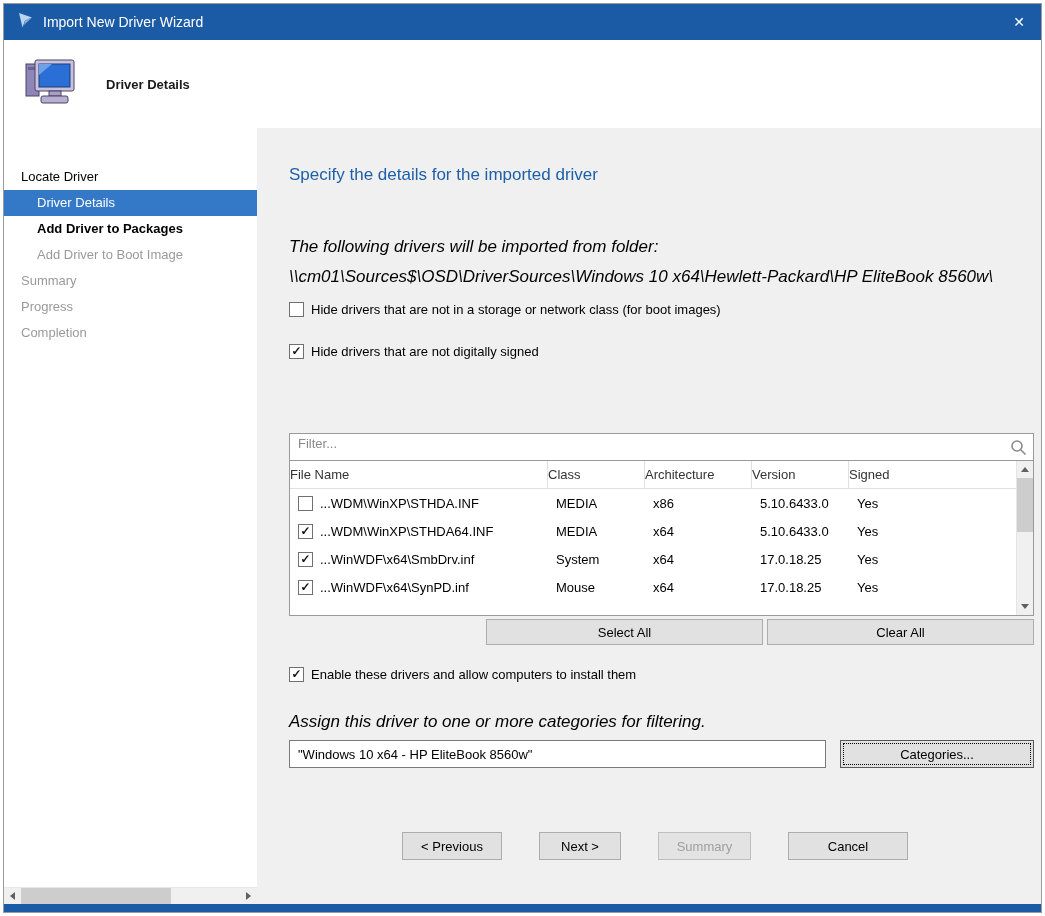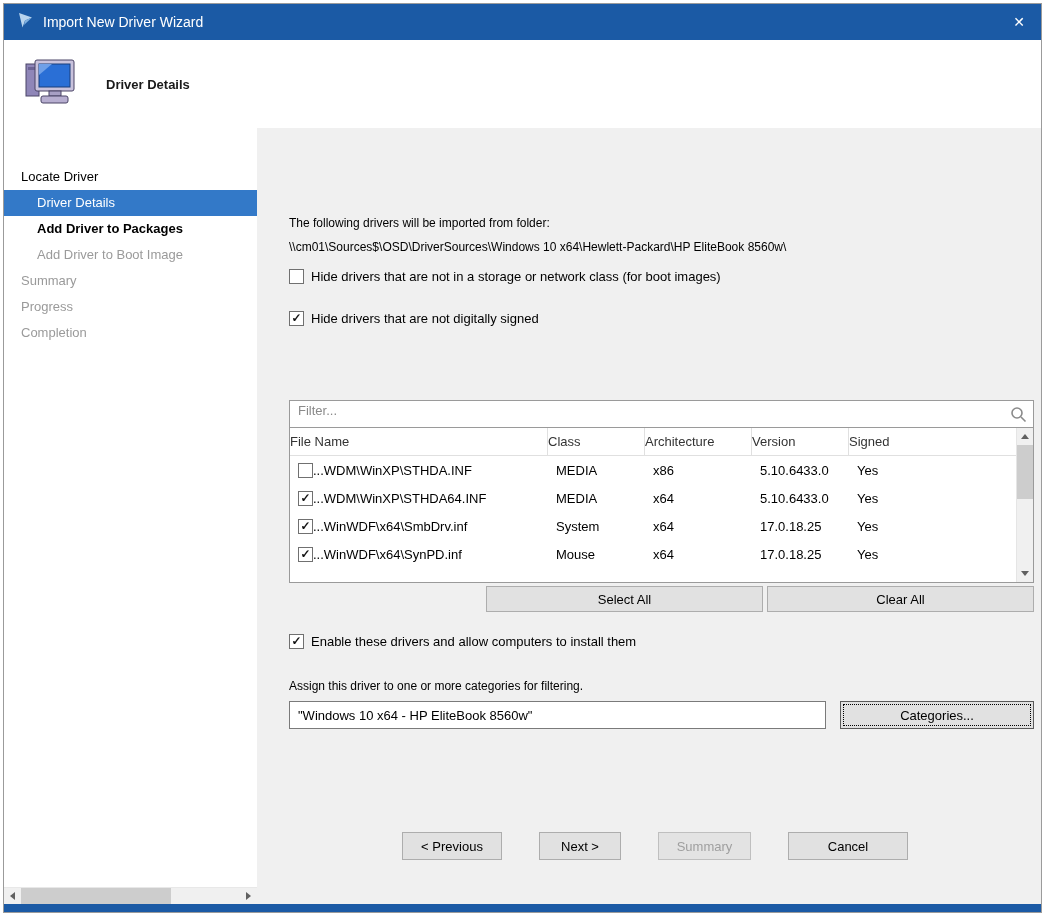--- a/index.html
+++ b/index.html
@@ -32,21 +32,21 @@
 
   .tri { width:0; height:0; }
   .tri.up    { border-left:4px solid transparent; border-right:4px solid transparent; border-bottom:5px solid #606060; }
   .tri.down  { border-left:4px solid transparent; border-right:4px solid transparent; border-top:5px solid #606060; }
   .tri.left  { border-top:4px solid transparent; border-bottom:4px solid transparent; border-right:5px solid #606060; }
   .tri.right { border-top:4px solid transparent; border-bottom:4px solid transparent; border-left:5px solid #606060; }
 
   
   .content { flex:1; background:#f0f0f0; display:flex; flex-direction:column; padding:36px 36px 0 32px; min-height:0; }
   .page-title { color:#1d5fa8; font-size:17px; line-height:21px; }
-  .txt { font-size:12px; color:#000; }
+  .txt { font-size:17px; color:#000;font-style:italic; }
   .src-label { margin-top:52px; }
   .src-path  { margin-top:10px; white-space:nowrap; }
 
   .check-row { display:flex; align-items:center; gap:7px; font-size:13px; color:#000; }
   .cr1 { margin-top:15px; }
   .cr2 { margin-top:27px; }
   .cr3 { margin-top:22px; }
   .checkbox { width:15px; height:15px; border:1px solid #707070; background:#fff; display:inline-flex; align-items:center; justify-content:center; flex:0 0 auto; font-size:12px; }
   .checkbox.checked::after { content:"✓"; color:#111; font-weight:bold; line-height:1; margin-top:-1px; }
 
@@ -54,21 +54,21 @@
   .filter-wrap { margin-top:74px; position:relative; }
   .filter-input { width:100%; height:28px; border:1px solid #9a9a9a; background:#fff; font-size:13px; font-family:inherit; padding:0 30px 8px 8px; color:#000; }
   .filter-input::placeholder { color:#8a8a8a; }
   .mag-icon { position:absolute; right:7px; top:6px; }
 
   .listbox { margin-top:-1px; border:1px solid #9a9a9a; background:#fff; position:relative; padding-right:17px; }
   .lb-header { display:flex; height:28px; align-items:center; border-bottom:1px solid #e0e0e0; }
   .lb-header .hc { font-size:13px; color:#333; height:100%; display:flex; align-items:center; border-right:1px solid #e0e0e0; }
   .lb-header .hc:last-child { border-right:none; }
   .lrow { display:flex; height:28px; align-items:center; font-size:13px; color:#000; }
-  .c-file { width:258px; display:flex; align-items:center; padding-left:8px; white-space:nowrap; overflow:hidden; }
+  .c-file { width:258px; display:flex; align-items:center; gap:7px; padding-left:8px; white-space:nowrap; overflow:hidden; }
   .c-class { width:97px; padding-left:8px; }
   .c-arch { width:107px; padding-left:8px; }
   .c-ver { width:97px; padding-left:8px; }
   .c-signed { flex:1; padding-left:8px; }
   .lb-filler { height:14px; }
   .vscroll { position:absolute; right:0; top:0; bottom:0; width:17px; background:#f0f0f0; border-left:1px solid #e5e5e5; display:flex; flex-direction:column; }
   .vscroll .varrow { height:17px; display:flex; align-items:center; justify-content:center; }
   .vscroll .vtrack { flex:1; position:relative; }
   .vscroll .vthumb { position:absolute; top:0; left:0; right:0; height:45%; background:#cdcdcd; }
 
@@ -141,20 +141,21 @@
         <div class="htrack">
             <div class="hthumb"></div>
           </div>
         <div class="harrow">
             <div class="tri right"></div>
           </div>
       </div>
     </div>
 
     <div class="content">
+      <div class="page-title">Specify the details for the imported driver</div>
 
       <div class="txt src-label">The following drivers will be imported from folder:</div>
       <div class="txt src-path">\\cm01\Sources$\OSD\DriverSources\Windows 10 x64\Hewlett-Packard\HP EliteBook 8560w\</div>
 
       <label class="check-row cr1">
         <span class="checkbox"></span>
         <span>Hide drivers that are not in a storage or network class (for boot images)</span>
       </label>
 
       <label class="check-row cr2">

